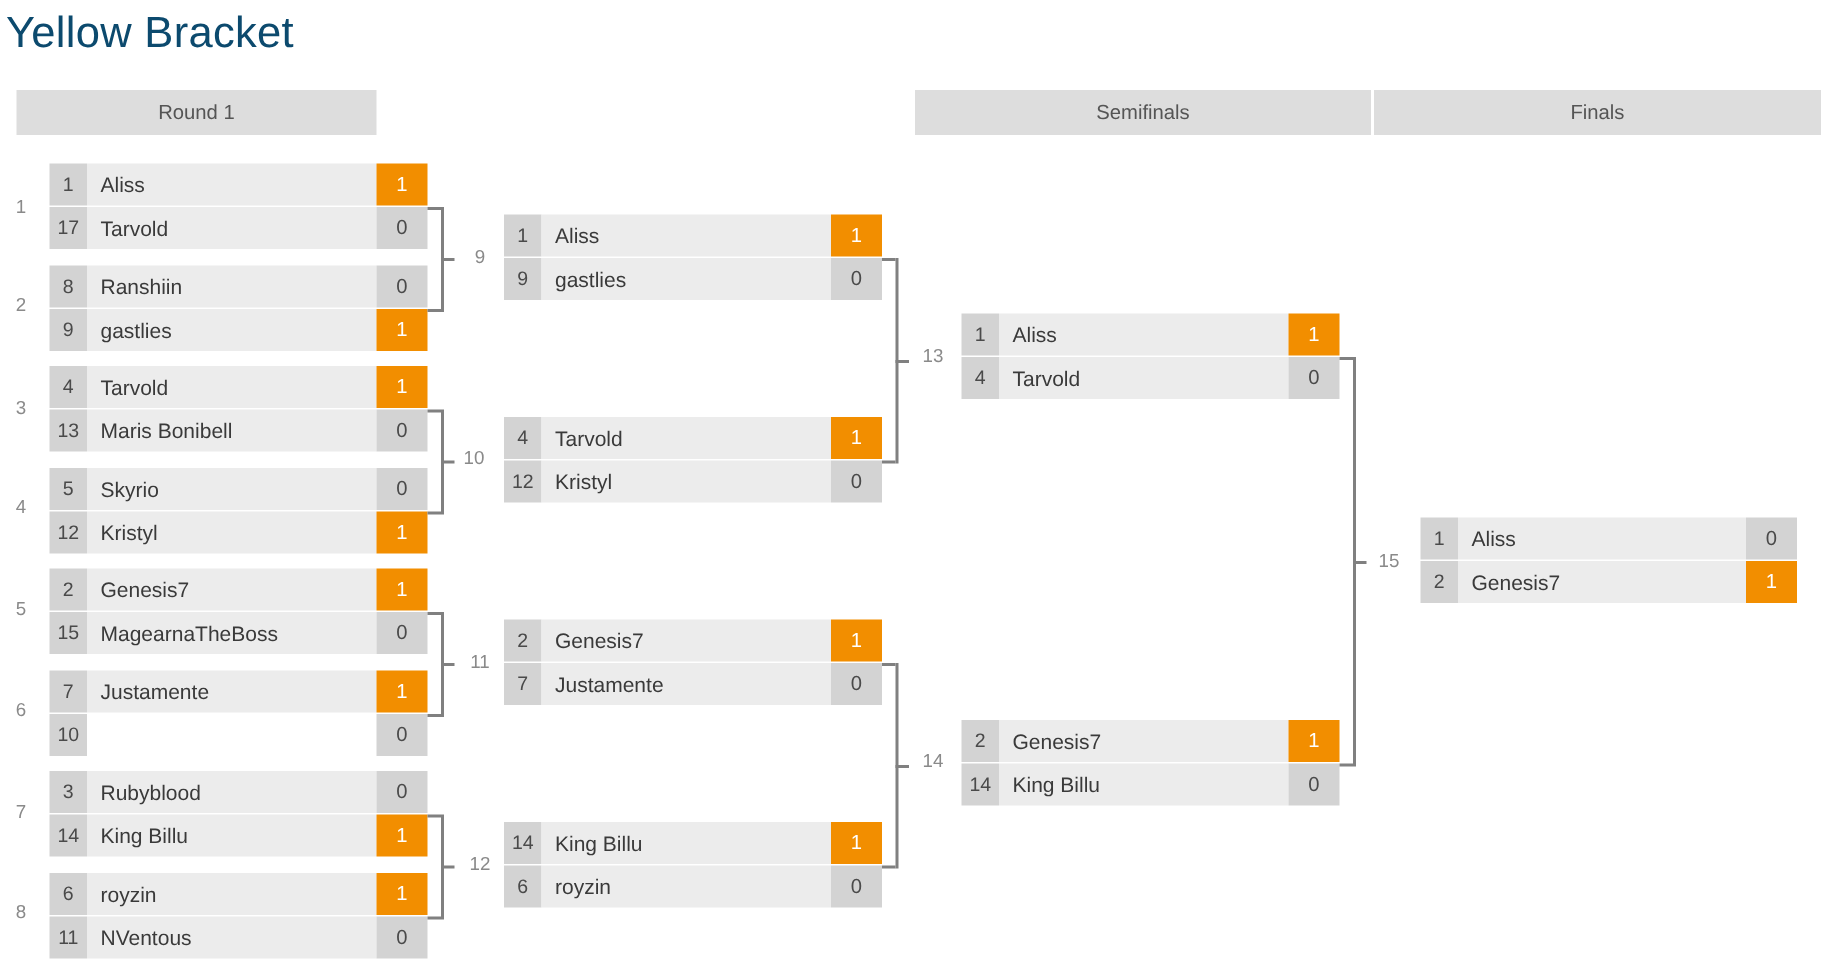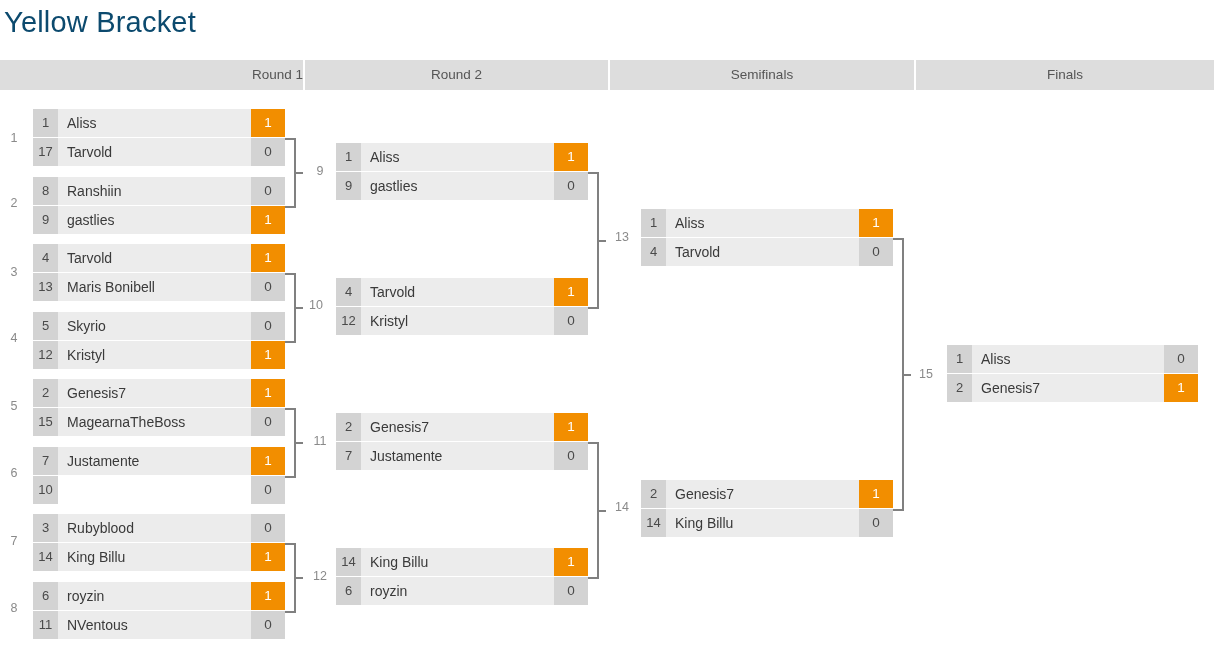--- a/index.html
+++ b/index.html
@@ -134,22 +134,21 @@
   }
   .conn.v { width: 2px; }
   .conn.h { height: 2px; }
 </style>
 </head>
 <body>
 
 <div id="page-title">Yellow Bracket</div>
 
 <div id="round-header">
-    <div class="round-head" style="left: 0px; width: 303px; text-align: right;">Round 1</div>
-    <div class="round-head" style="left: 305px; width: 303px;">Round 2</div>
+    <div class="round-head" style="left: 11px; width: 240px;">Round 1</div>
     <div class="round-head" style="left: 916px; width: 298px;">Finals</div>
     <div class="round-head" style="left: 610px; width: 304px;">Semifinals</div>
   </div>
 
 <div id="bracket">
     <div class="match" style="left: 33px; top: 109px; width: 252px;">
       <div class="competitor top">
         <div class="seed">1</div>
         <div class="pname">Aliss</div>
         <div class="score win">1</div>

